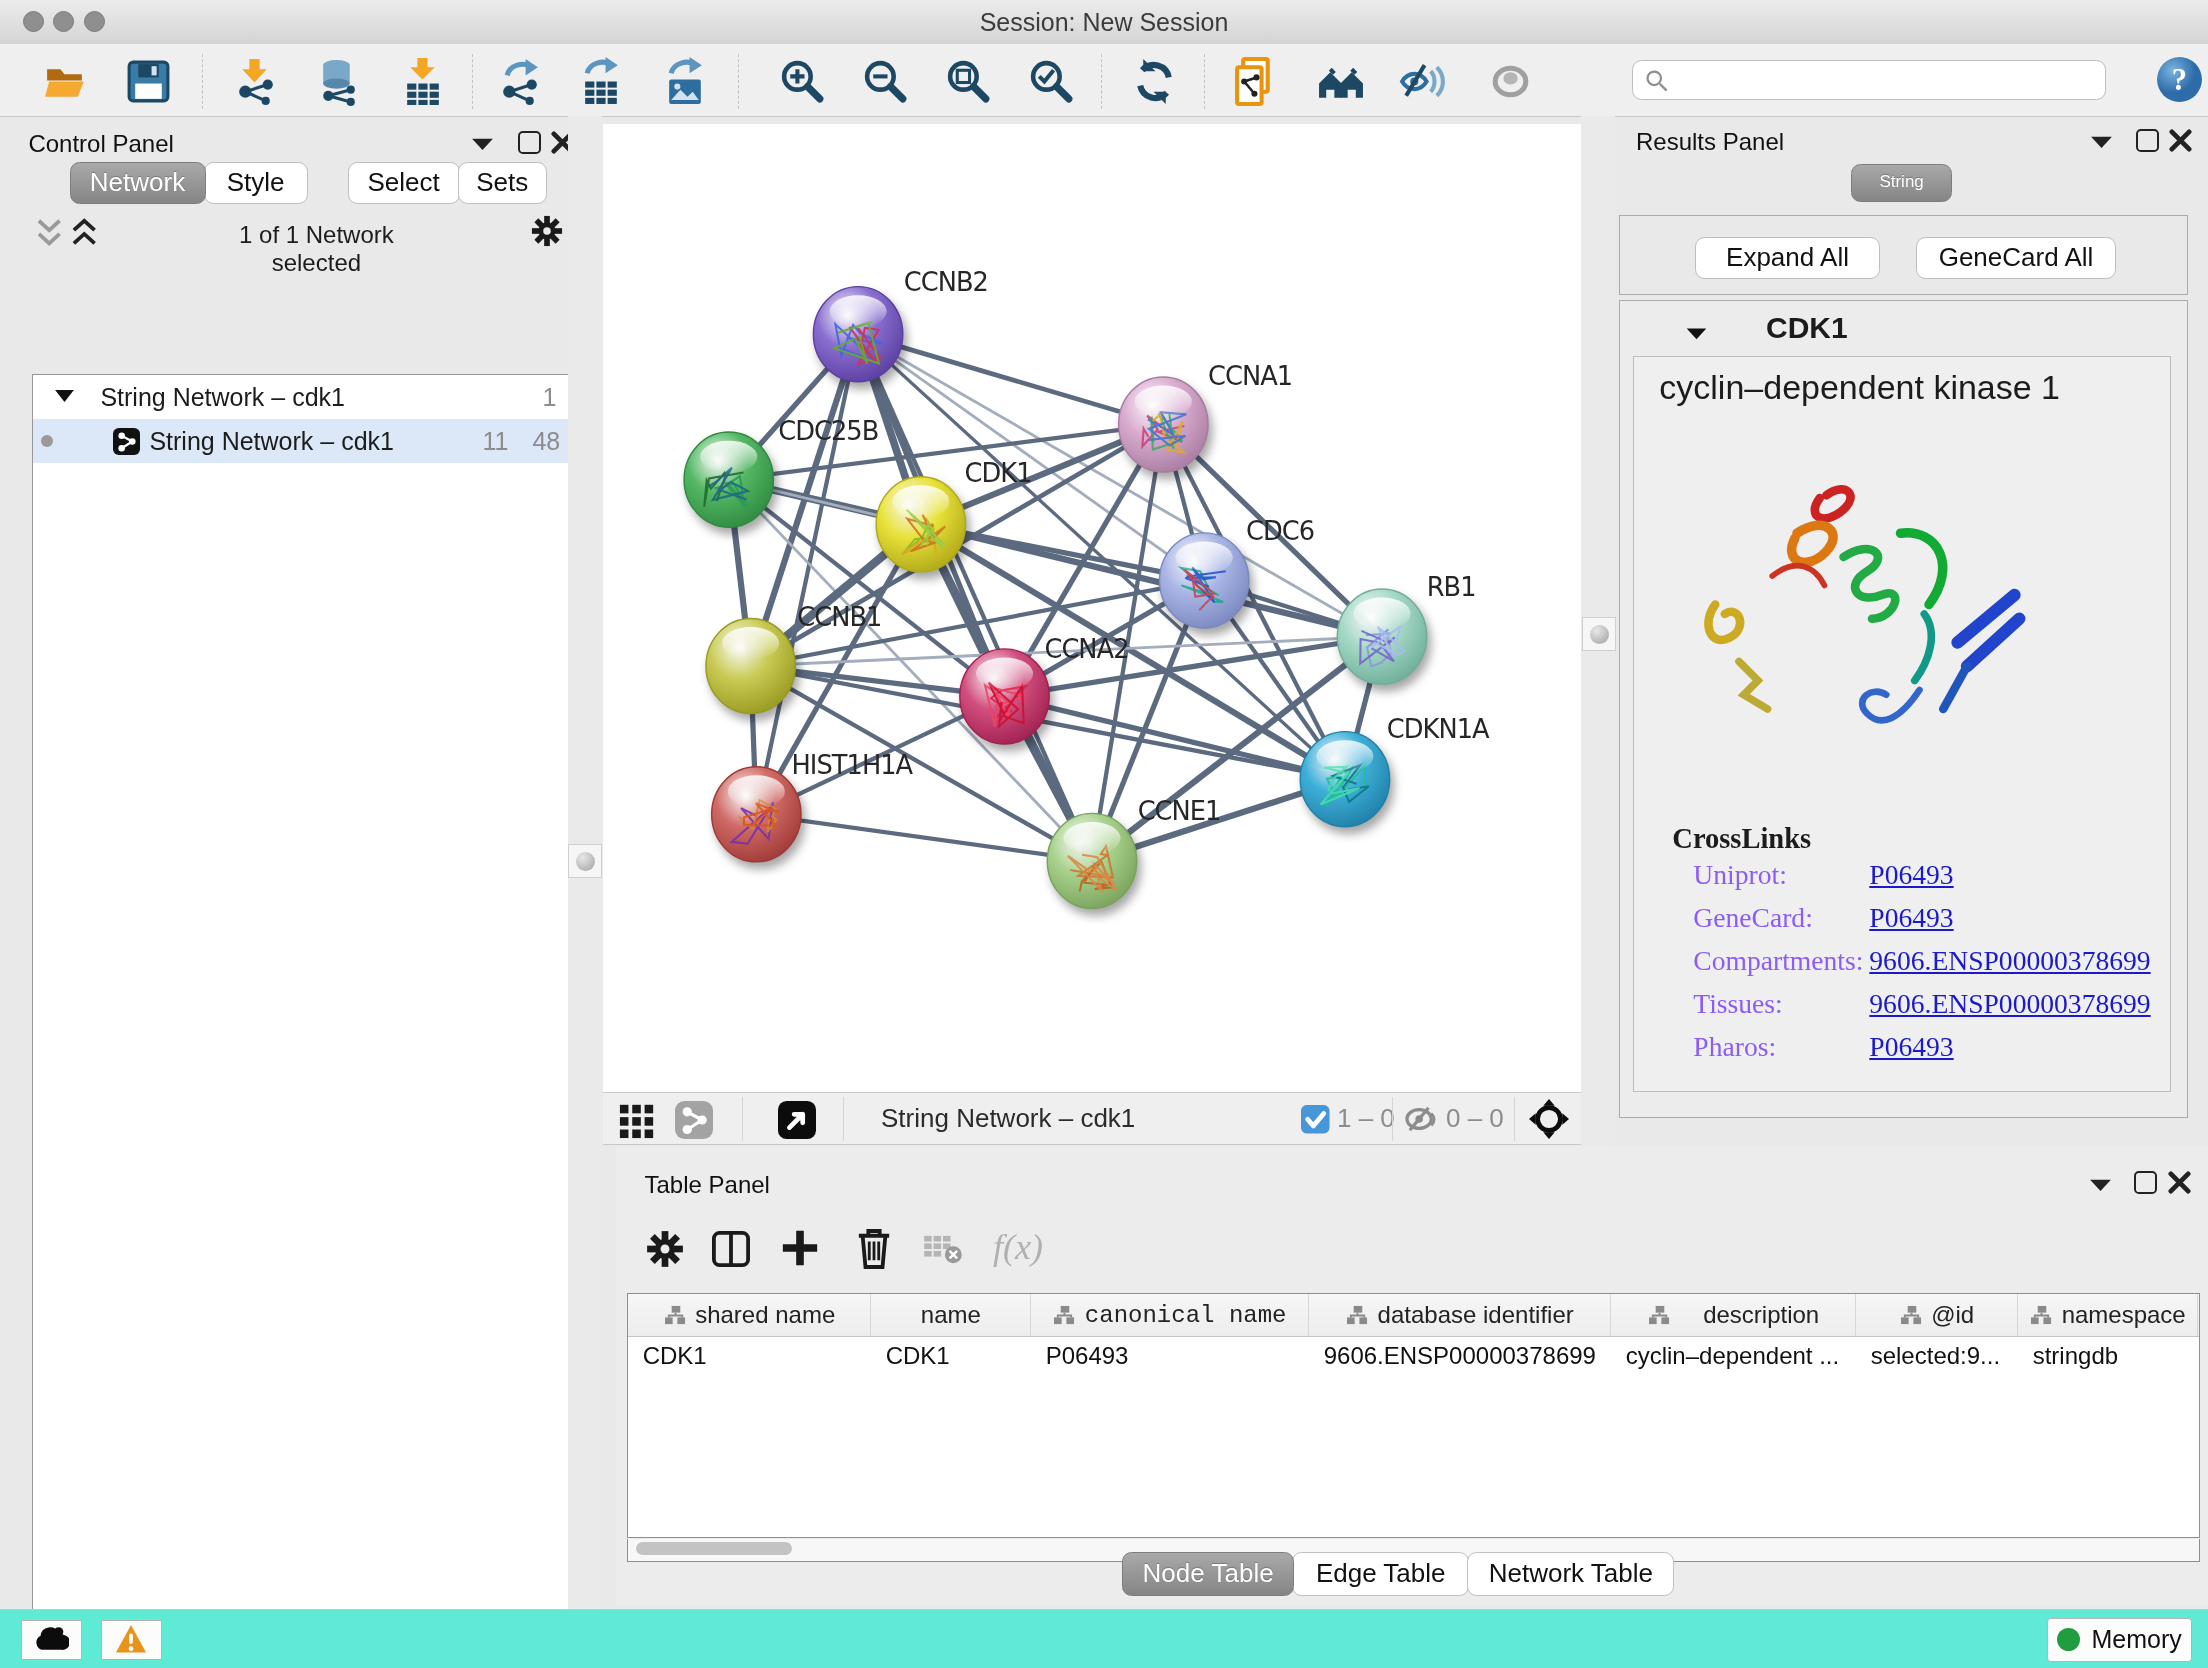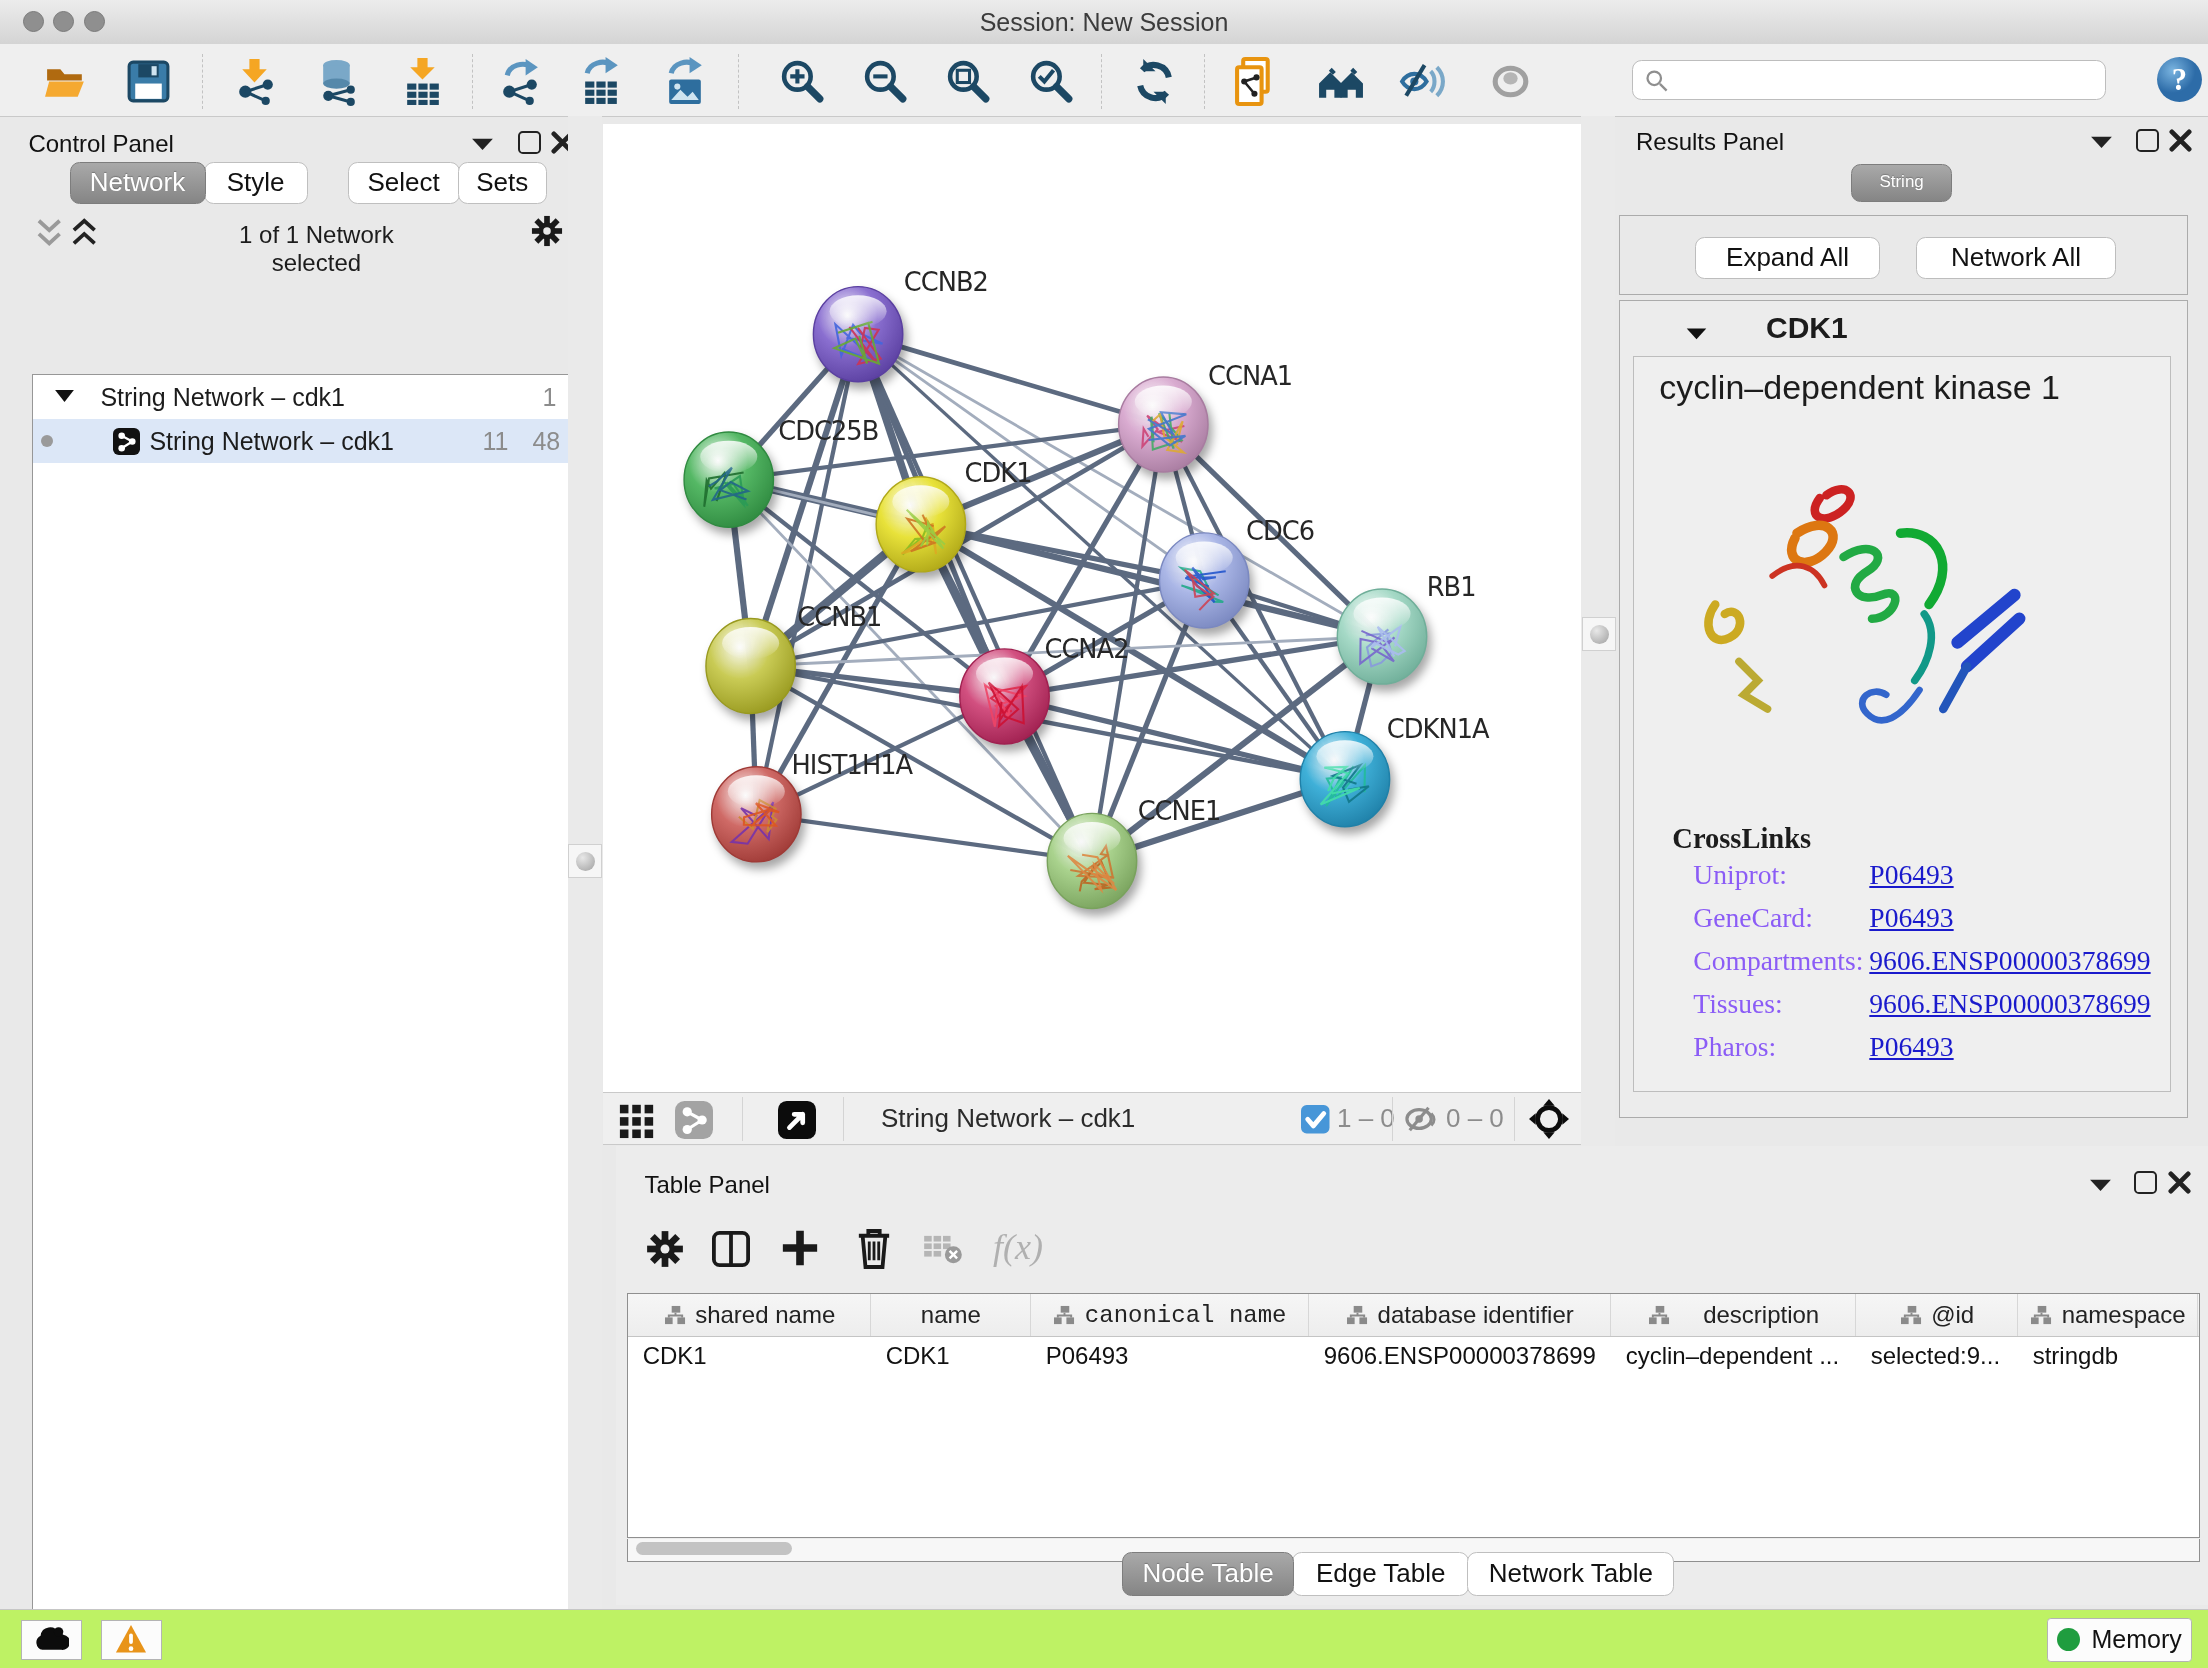--- a/index.html
+++ b/index.html
@@ -63,21 +63,21 @@
   #tp-header-row{display:flex;height:42px;background:linear-gradient(#f6f6f6,#ededed);border-bottom:1.9px solid #c4c4c4;}
   .tp-col{box-sizing:border-box;border-right:1px solid #d7d7d7;display:flex;align-items:center;justify-content:center;
     font-size:24px;color:#222;overflow:hidden;white-space:nowrap;flex:0 0 auto;}
   #tp-data-row{display:flex;height:38px;}
   .tp-cell{box-sizing:border-box;padding-left:14.3px;font-size:24px;line-height:38px;color:#111;
     overflow:hidden;white-space:nowrap;flex:0 0 auto;}
   #tp-scroll{left:11.4px;top:393px;width:1573px;height:23px;background:#f7f7f7;border:1.9px solid #8f8f8f;border-top:none;box-sizing:border-box;}
   #tp-thumb{position:absolute;left:7.6px;top:2.9px;width:156px;height:13.3px;border-radius:7.6px;background:#c3c3c3;}
   #tp-tabs .tabbtn{height:44px;line-height:40px;font-size:26px;}
   
-  #statusbar{left:0;top:1609px;width:2208px;height:59px;background:#bef264;border-top:1.9px solid #c6c6c6;}
+  #statusbar{left:0;top:1609px;width:2208px;height:59px;background:#5eead4;border-top:1.9px solid #c6c6c6;}
   .sb-btn{position:absolute;top:9.5px;height:40px;background:#fcfcfc;border:1.9px solid #b4b4b4;box-sizing:border-box;}
   #memory-btn{left:2047px;top:7.6px;width:145px;height:44px;border-radius:3.8px;font-size:25px;color:#111;
     display:flex;align-items:center;justify-content:center;gap:11.4px;}
   .mem-dot{width:23px;height:23px;border-radius:50%;}
   a.plain{color:#1a1acc;}
 </style>
 </head>
 <body>
 
 <div id="app">
@@ -563,21 +563,21 @@
       </svg>
     <div class="abs" style="left:519px;top:6.7px;width:23px;height:23px;border:2.9px solid #222;border-radius:4.8px;box-sizing:border-box"></div>
     <svg class="abs" style="left:552px;top:6.7px;width:23px;height:23px" viewBox="0 0 24 24">
         <path d="M3 3l18 18M21 3L3 21" stroke="#222" stroke-width="5" stroke-linecap="round"></path>
       </svg>
     <div class="tabbtn sel abs" style="left:236px;top:42px;width:101px;height:38px;line-height:34px;font-size:17px">String</div>
   </div>
 
   <div id="rp-box1" class="abs">
     <div class="rp-btn" style="left:75px;width:185px">Expand All</div>
-    <div class="rp-btn" style="left:296px;width:200px">Network All</div>
+    <div class="rp-btn" style="left:296px;width:200px">GeneCard All</div>
   </div>
 
   <div id="rp-box2" class="abs">
     <svg class="abs" style="left:64px;top:24px;width:25px;height:16px" viewBox="0 0 26 18">
         <path d="M2 4h22L13 16z" fill="#111"></path>
       </svg>
     <span class="abs" style="left:146px;top:9.5px;font-size:30px;font-weight:bold">CDK1</span>
     <div id="rp-subbox" class="abs">
       <span class="abs" style="left:25px;top:11.4px;font-size:34px">cyclin–dependent kinase 1</span>
 

